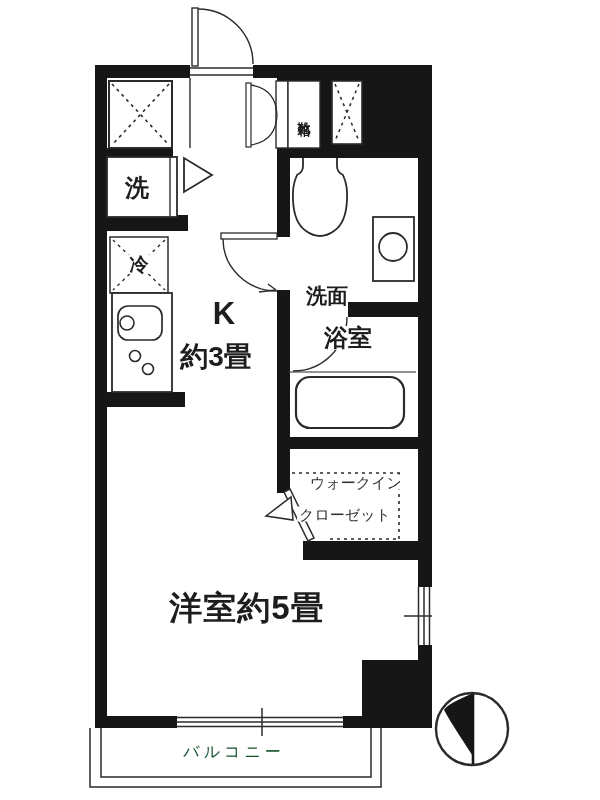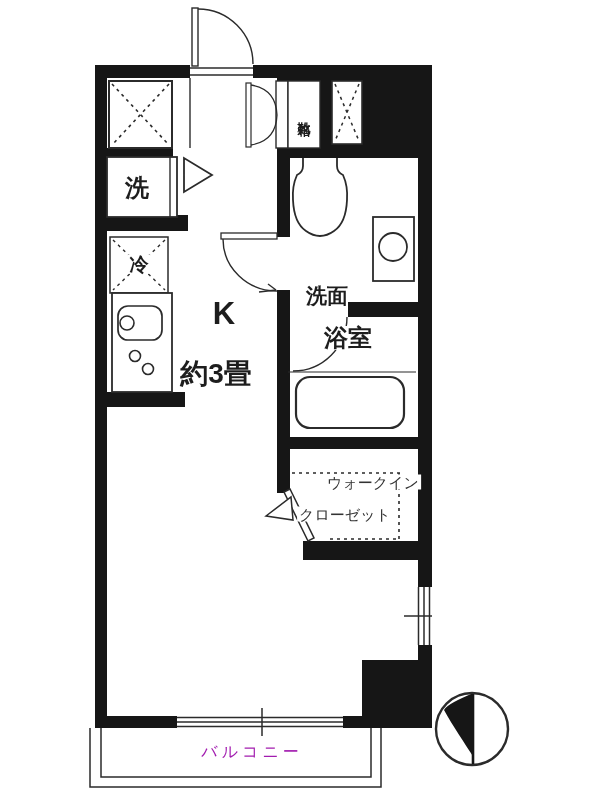--- a/index.html
+++ b/index.html
@@ -164,20 +164,21 @@
 
   <div class="lbl bg" style="left:139px;top:264px;font-size:19px;font-weight:600;">冷</div>
 
   <div class="lbl v" style="left:304px;top:114px;font-size:13px;font-weight:600;">靴箱</div>
 
   <div class="lbl" style="left:327px;top:263px;font-size:21px;font-weight:600;margin-top:32px;">洗面</div>
 
   <div class="lbl bg" style="left:348px;top:338px;font-size:24px;font-weight:600;">浴室</div>
 
   <div class="lbl" style="left:224px;top:313px;font-size:31px;font-weight:600;">K</div>
-  <div class="lbl" style="left:216px;top:374px;font-size:28px;font-weight:600;">約3畳</div>
+  <div class="lbl" style="left:216px;top:357px;font-size:28px;font-weight:600;">約3畳</div>
 
-  <div class="lbl bg" style="left:356px;top:482px;font-size:15px;color:#333;margin-left:17px;">ウォークイン</div>
+  <div class="lbl bg" style="left:356px;top:482px;font-size:15px;color:#333;">ウォークイン</div>
   <div class="lbl bg" style="left:345px;top:514px;font-size:15px;color:#333;text-align:center;">クローゼット</div>
 
+  <div class="lbl" style="left:247px;top:607px;font-size:33px;font-weight:600;letter-spacing:1px;">洋室約5畳</div>
 
-  <div class="lbl" style="left:252px;top:752px;font-size:16px;color:#a21caf;letter-spacing:4px;">バルコニー</div>
+  <div class="lbl" style="left:234px;top:752px;font-size:16px;color:#14532d;letter-spacing:4px;">バルコニー</div>
 </div>
 
 </body></html>

